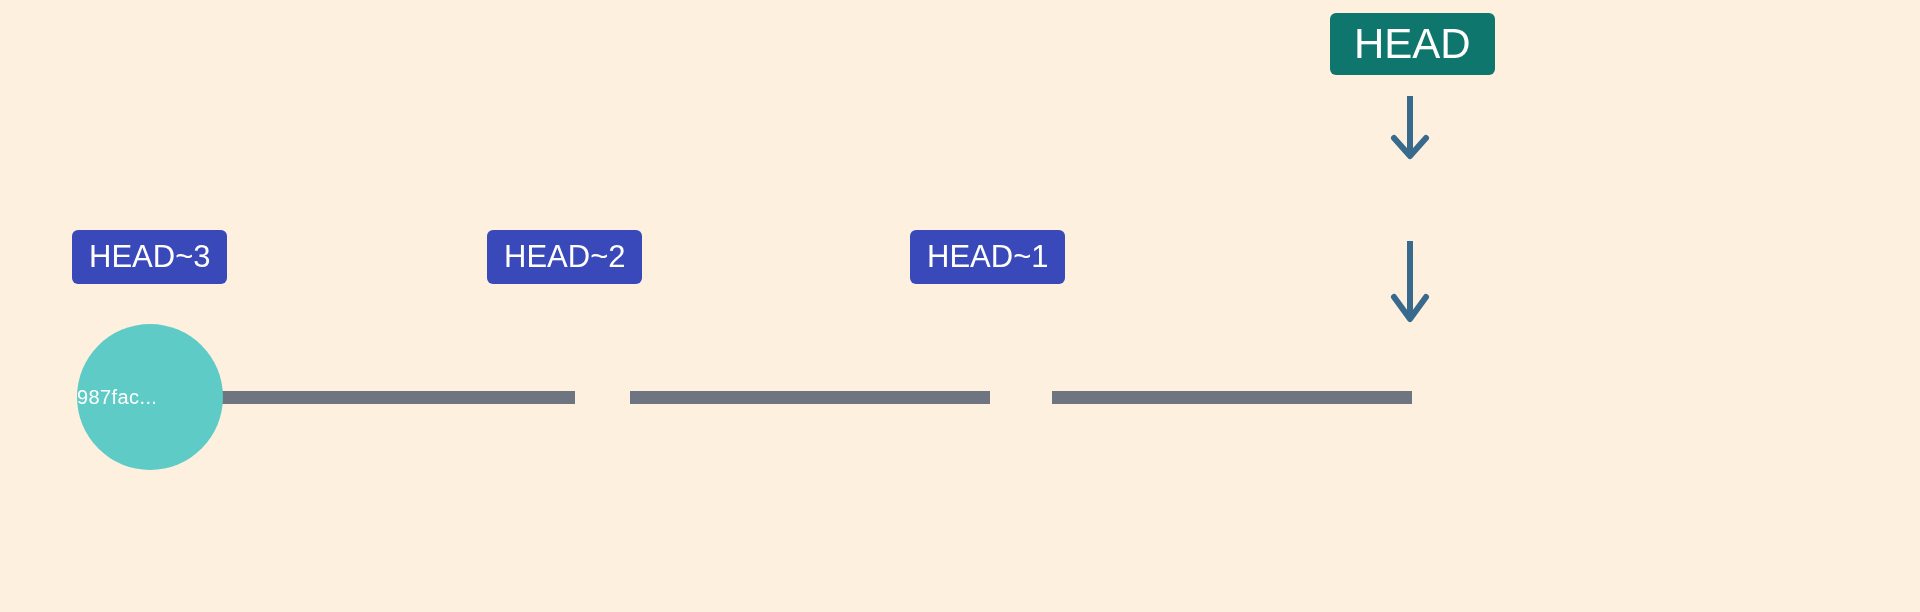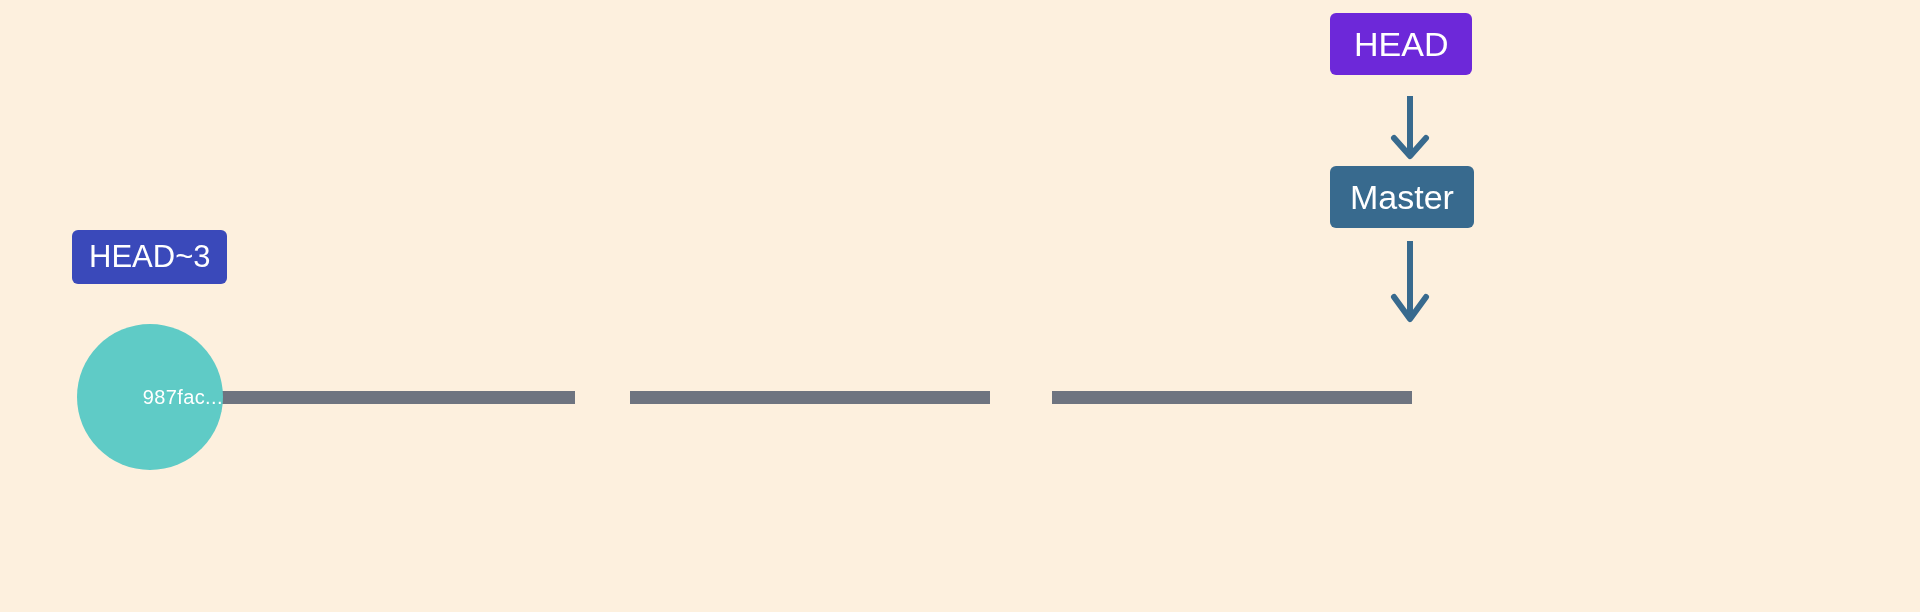--- a/index.html
+++ b/index.html
@@ -30,21 +30,21 @@
   }
   .commit-node {
     position: absolute;
     width: 146px;
     height: 146px;
     border-radius: 50%;
     background: #5fcbc6;
     top: 324px;
     display: flex;
     align-items: center;
-    justify-content: flex-end;
+    justify-content: flex-start;
   }
   .commit-label {
     color: #ffffff;
     font-size: 20px;
     font-family: "Liberation Sans", sans-serif;
     letter-spacing: 0.4px;
     white-space: nowrap;
   }
 
   
@@ -59,24 +59,24 @@
     box-sizing: border-box;
   }
   .ref-badge.rel {
     background: #3a49ba;
     height: 54px;
     padding: 0 17px;
     font-size: 31px;
     top: 230px;
   }
   .ref-badge.head {
-    background: #6d28d9;
+    background: #0f766e;
     height: 62px;
     padding: 17px 24px;
-    font-size: 34px;
+    font-size: 42px;
     left: 1330px;
     top: 13px;
   }
   .ref-badge.branch {
     background: #386a8e;
     height: 62px;
     padding: 0 20px;
     font-size: 34px;
     left: 1330px;
     top: 166px;
@@ -101,35 +101,38 @@
   <div class="chain-line" style="left:630px; width:360px;"></div>
   <div class="chain-line" style="left:1052px; width:360px;"></div>
 
   <div class="commit-node" style="left:77px;">
     <span class="commit-label">987fac...</span>
   </div>
 
   <div class="ref-badge rel" style="left:72px;">
     <span>HEAD~3</span>
   </div>
+  <div class="ref-badge rel" style="left:487px;">
+    <span>HEAD~2</span>
+  </div>
+  <div class="ref-badge rel" style="left:910px;">
+    <span>HEAD~1</span>
+  </div>
 
   <div class="ref-badge head">
     <span>HEAD</span>
   </div>
 
   <div class="arrow a1">
     <svg width="60" height="64" viewBox="0 0 60 64" fill="none">
       <line x1="30" y1="0" x2="30" y2="56" stroke="#386a8e" stroke-width="6"></line>
       <polyline points="14,42 30,60 46,42" stroke="#386a8e" stroke-width="6" fill="none" stroke-linecap="round" stroke-linejoin="round"></polyline>
     </svg>
   </div>
 
-  <div class="ref-badge branch">
-    <span>Master</span>
-  </div>
 
   <div class="arrow a2">
     <svg width="60" height="82" viewBox="0 0 60 82" fill="none">
       <line x1="30" y1="0" x2="30" y2="74" stroke="#386a8e" stroke-width="6"></line>
       <polyline points="14,56 30,78 46,56" stroke="#386a8e" stroke-width="6" fill="none" stroke-linecap="round" stroke-linejoin="round"></polyline>
     </svg>
   </div>
 
 </div>
 

